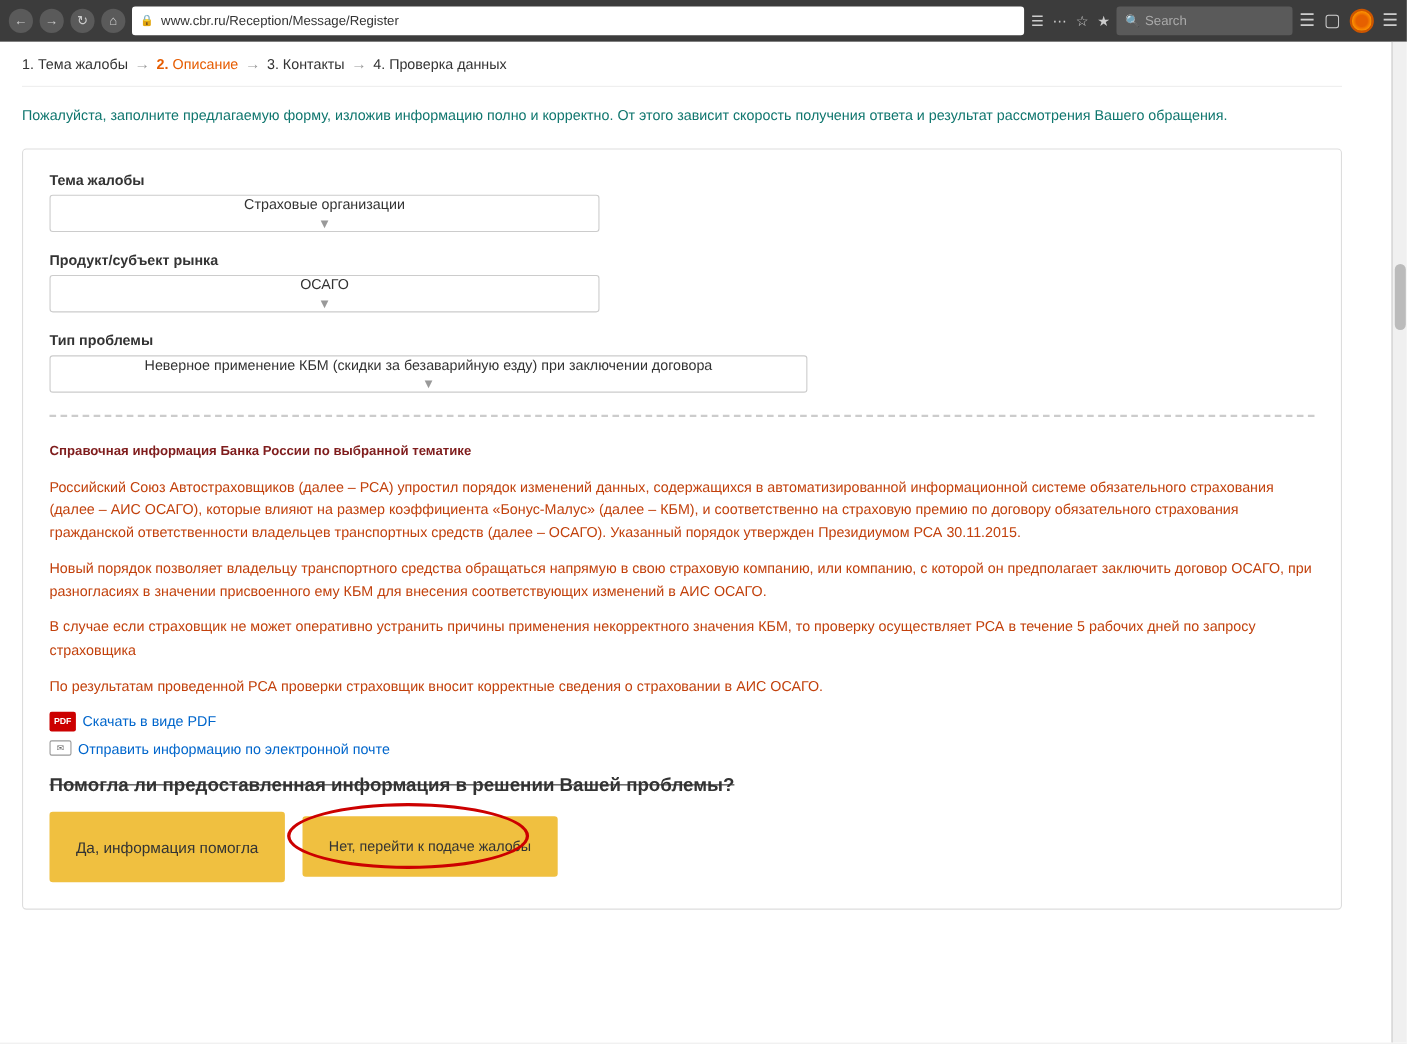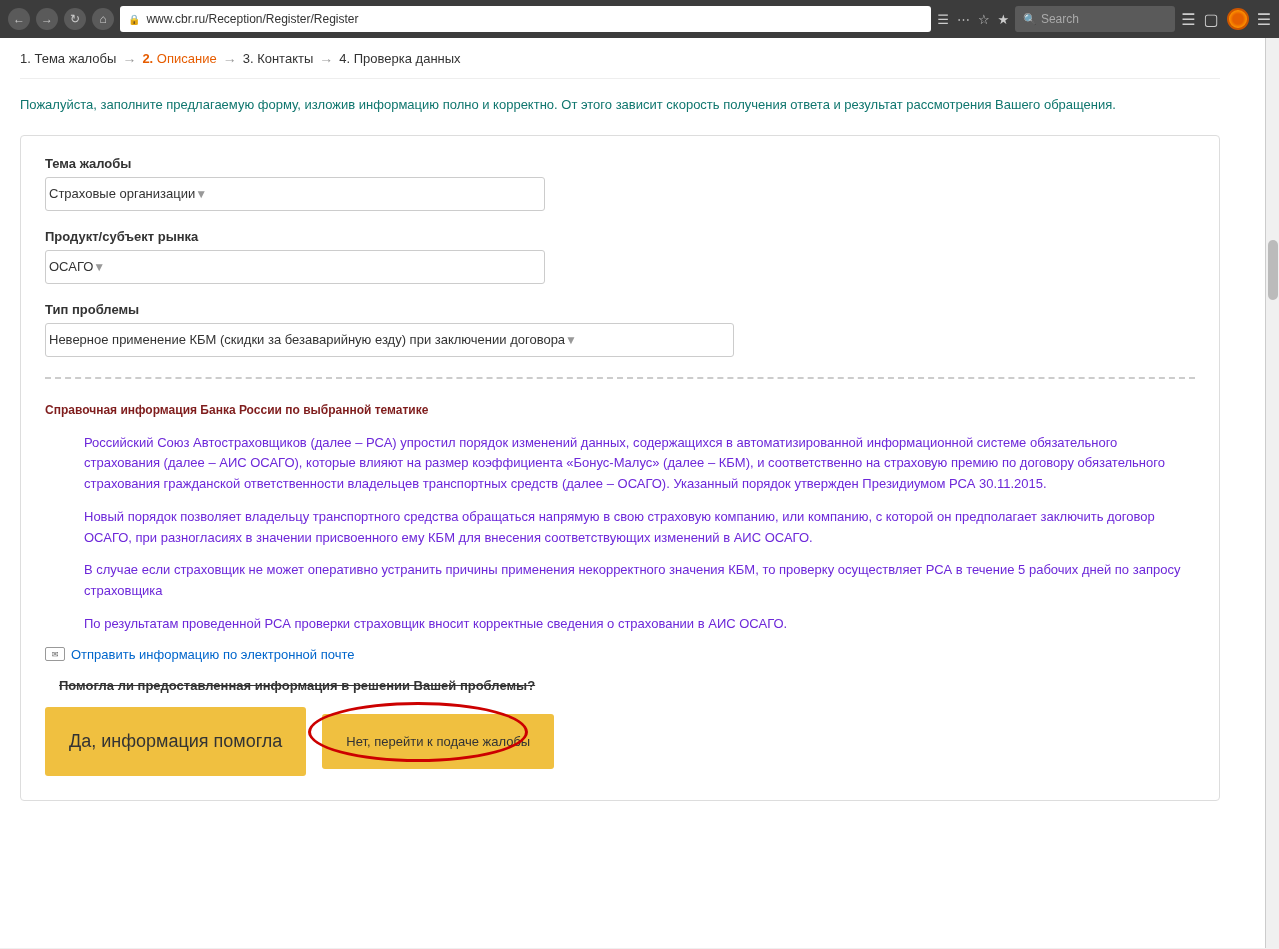--- a/index.html
+++ b/index.html
@@ -144,22 +144,23 @@
       width: 500px;
       height: 34px;
       border: 1px solid #ccc;
       border-radius: 3px;
       padding: 0 3px;
       font-size: 13px;
       color: #333;
       background: white;
       display: flex;
       align-items: center;
-      justify-content: flex-start;
+      justify-content: space-between;
       cursor: pointer;
+      flex-direction: column;
     }
     .form-select .chevron { color: #999; font-size: 12px; }
 
     
     .wave-divider {
       border: none;
       border-top: 2px dashed #ccc;
       margin: 20px 0;
     }
 
@@ -168,24 +169,23 @@
       padding: 4px 0;
     }
     .info-block-title {
       font-size: 12px;
       font-weight: bold;
       color: #7f1d1d;
       margin-bottom: 16px;
     }
     .info-block p {
       font-size: 13px;
-      color: #6d28d9;
+      color: #c2410c;
       line-height: 1.6;
       margin-bottom: 12px;
-      margin-left: 39px;
     }
 
     
     .pdf-link {
       display: flex;
       align-items: center;
       gap: 6px;
       margin-bottom: 8px;
     }
     .pdf-icon {
@@ -217,40 +217,39 @@
       border-radius: 2px;
       display: flex;
       align-items: center;
       justify-content: center;
       font-size: 8px;
       color: #666;
     }
 
     
     .question-text {
-      font-size: 13px;
+      font-size: 17px;
       font-weight: bold;
       color: #333;
       margin-bottom: 14px;
       text-decoration: line-through;
-      margin-left: 14px;
     }
 
     
     .buttons-row {
       display: flex;
       gap: 16px;
       align-items: center;
     }
     .btn-yes {
       background: #f0c040;
       border: none;
       border-radius: 3px;
       padding: 24px 24px;
-      font-size: 18px;
+      font-size: 14px;
       color: #333;
       cursor: pointer;
       font-weight: normal;
     }
 
     .btn-no-wrapper {
       position: relative;
     }
     .btn-no {
       background: #f0c040;
@@ -273,21 +272,21 @@
 </head>
 <body>
 
 <div class="browser-chrome">
   <button class="nav-btn">←</button>
   <button class="nav-btn">→</button>
   <button class="nav-btn">↻</button>
   <button class="nav-btn">⌂</button>
   <div class="address-bar">
     <span class="lock-icon">🔒</span>
-    <span class="address-text">www.cbr.ru/Reception/Register/Register</span>
+    <span class="address-text">www.cbr.ru/Reception/Message/Register</span>
   </div>
   <div class="browser-icons">
     <span style="cursor:pointer;">☰</span>
     <span style="cursor:pointer;">⋯</span>
     <span style="cursor:pointer;">☆</span>
     <span style="cursor:pointer;">★</span>
   </div>
   <div class="search-bar">
     <span style="color:#aaa; font-size:11px;">🔍</span>
     <input type="text" placeholder="Search" style="">
@@ -347,20 +346,24 @@
 
       <hr class="wave-divider">
 
       <div class="info-block">
         <div class="info-block-title">Справочная информация Банка России по выбранной тематике</div>
         <p>Российский Союз Автостраховщиков (далее – РСА) упростил порядок изменений данных, содержащихся в автоматизированной информационной системе обязательного страхования (далее – АИС ОСАГО), которые влияют на размер коэффициента «Бонус-Малус» (далее – КБМ), и соответственно на страховую премию по договору обязательного страхования гражданской ответственности владельцев транспортных средств (далее – ОСАГО). Указанный порядок утвержден Президиумом РСА 30.11.2015.</p>
         <p>Новый порядок позволяет владельцу транспортного средства обращаться напрямую в свою страховую компанию, или компанию, с которой он предполагает заключить договор ОСАГО, при разногласиях в значении присвоенного ему КБМ для внесения соответствующих изменений в АИС ОСАГО.</p>
         <p>В случае если страховщик не может оперативно устранить причины применения некорректного значения КБМ, то проверку осуществляет РСА в течение 5 рабочих дней по запросу страховщика</p>
         <p>По результатам проведенной РСА проверки страховщик вносит корректные сведения о страховании в АИС ОСАГО.</p>
 
+        <div class="pdf-link">
+          <div class="pdf-icon">PDF</div>
+          <a href="#">Скачать в виде PDF</a>
+        </div>
 
         <div class="email-link">
           <div class="email-icon">✉</div>
           <a href="#">Отправить информацию по электронной почте</a>
         </div>
 
         <div class="question-text">Помогла ли предоставленная информация в решении Вашей проблемы?</div>
 
         <div class="buttons-row">
           <button class="btn-yes">Да, информация помогла</button>

